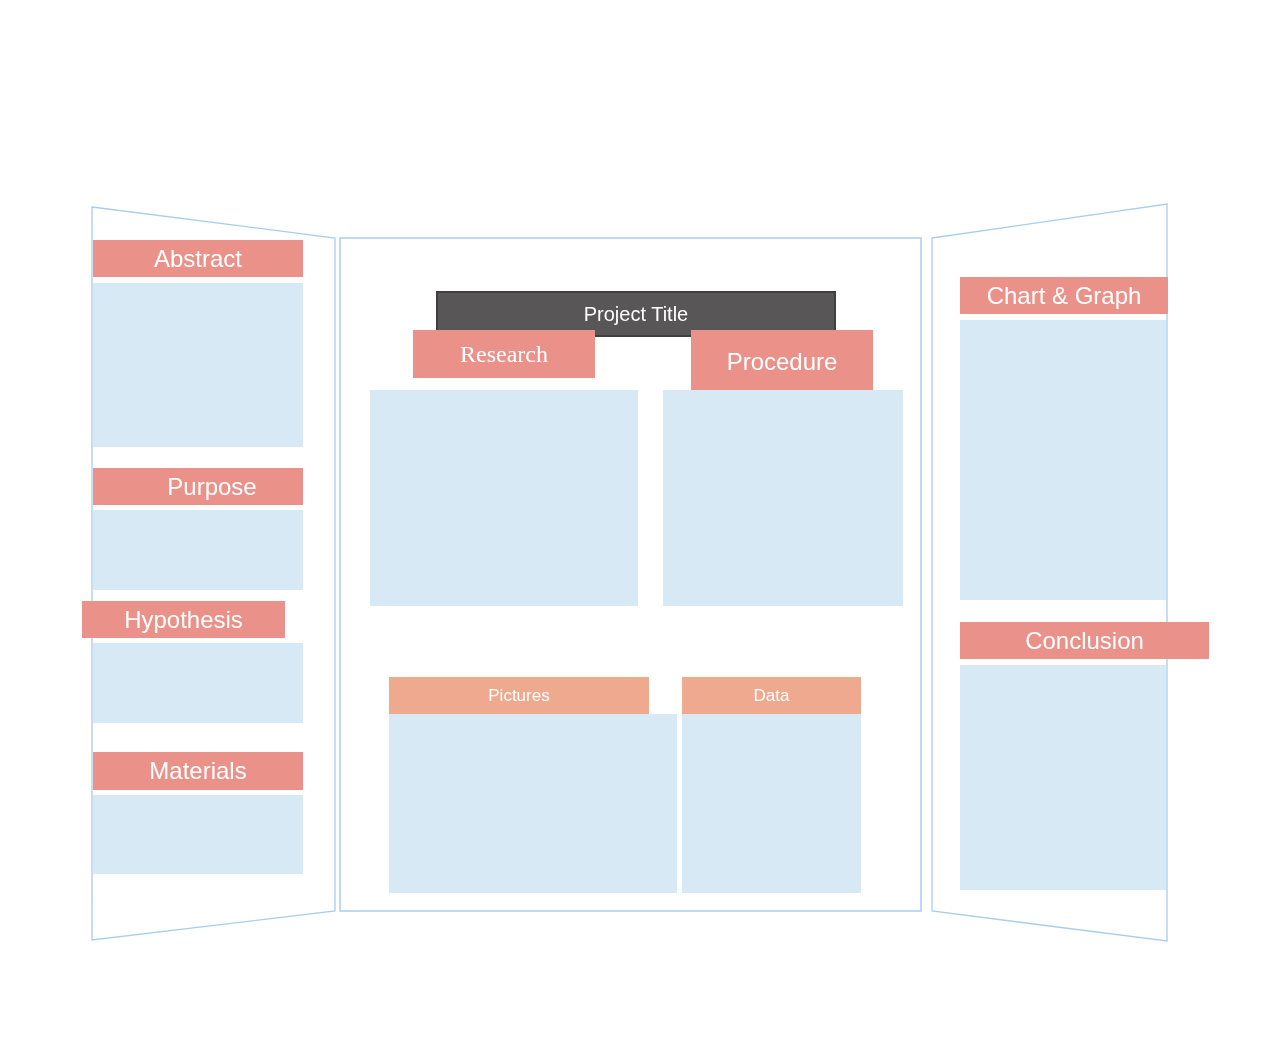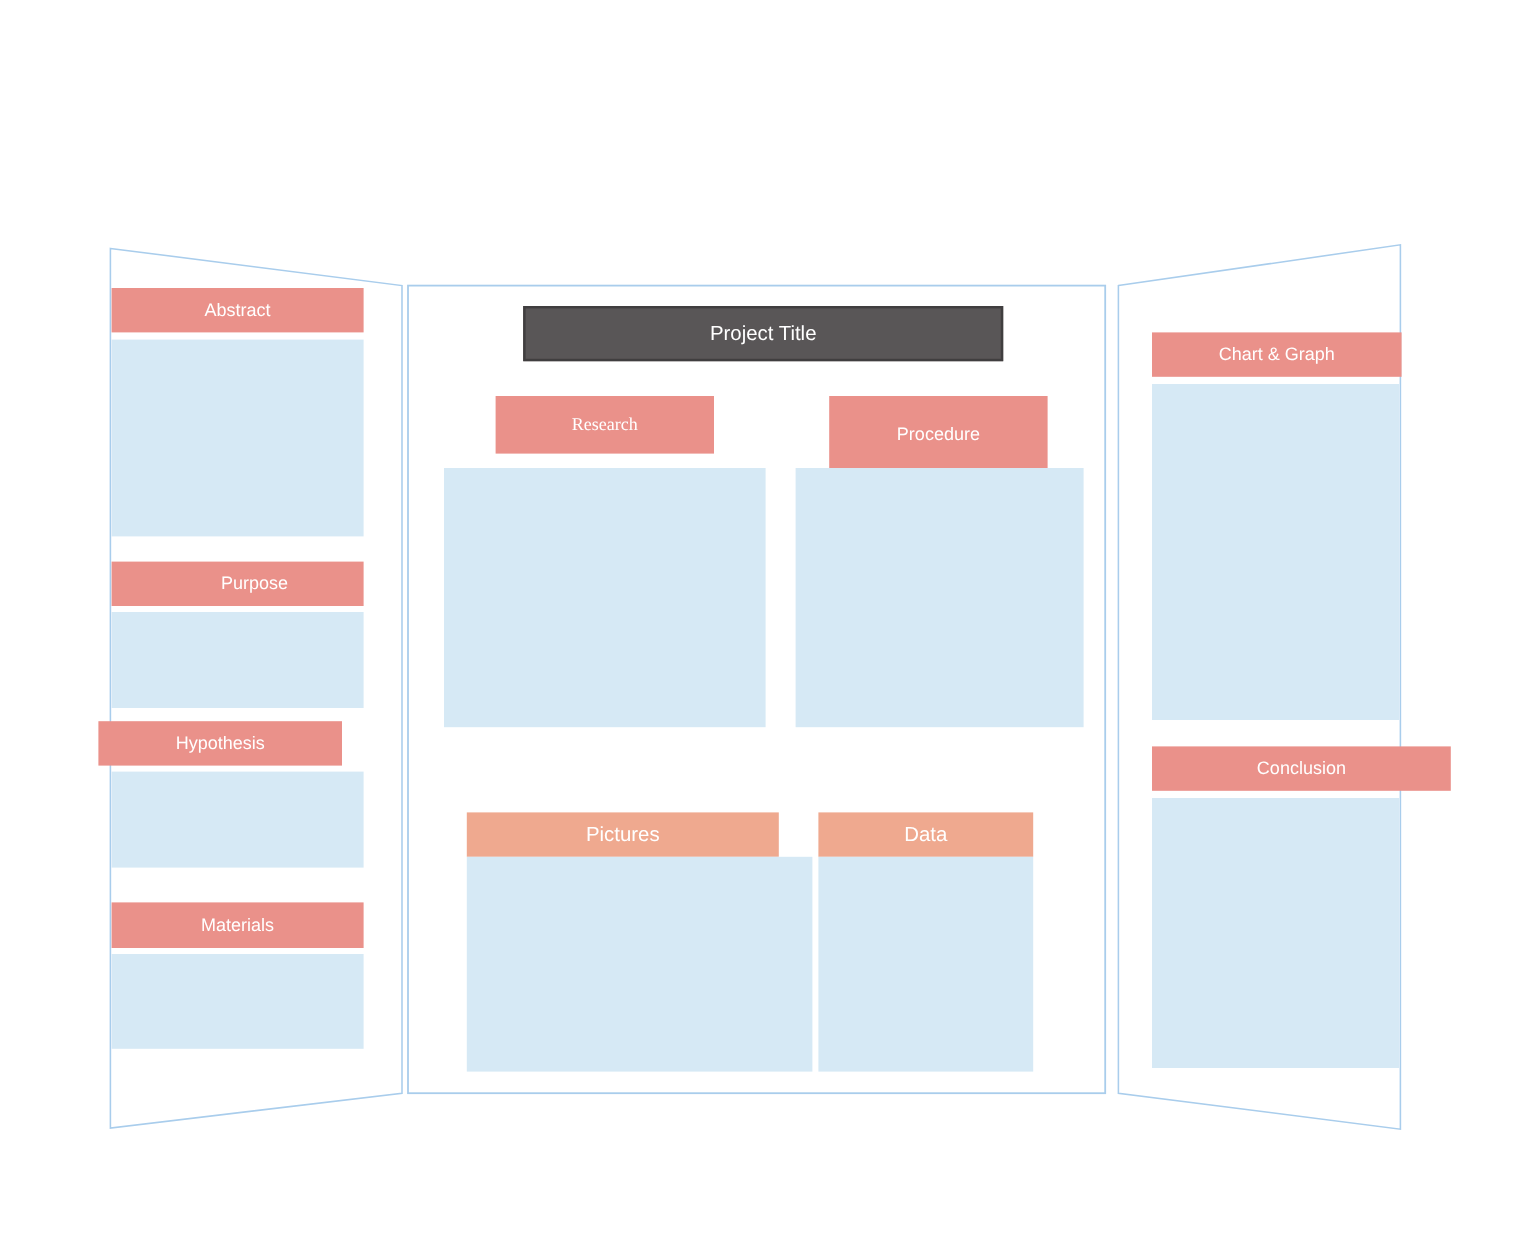--- a/index.html
+++ b/index.html
@@ -36,35 +36,36 @@
   .shape {
     position: absolute;
     box-sizing: border-box;
     display: flex;
     align-items: center;
     justify-content: center;
   }
   .hdr {
     background: #EA918A;
     color: #ffffff;
-    font-size: 15px;
+    font-size: 24px;
   }
   .hdr-sub {
     background: #EFA98F;
     color: #ffffff;
     font-size: 17px;
   }
   .box {
     background: #D6E9F5;
   }
   .title-bar {
     background: #595657;
     border: 2px solid #403e3f;
     color: #ffffff;
-    font-size: 17px;
+    font-size: 20px;
+    margin-top: 36px;
   }
 
   
   .abstract-hdr    { left: 93px;  top: 240px; width: 210px; height: 37px; }
   .abstract-box    { left: 93px;  top: 283px; width: 210px; height: 164px; }
   .purpose-hdr     { left: 93px;  top: 468px; width: 210px; height: 37px; padding-left: 28px; }
   .purpose-box     { left: 93px;  top: 510px; width: 210px; height: 80px; }
   .hypothesis-hdr  { left: 82px;  top: 601px; width: 203px; height: 37px; }
   .hypothesis-box  { left: 93px;  top: 643px; width: 210px; height: 80px; }
   .materials-hdr   { left: 93px;  top: 752px; width: 210px; height: 38px; }

